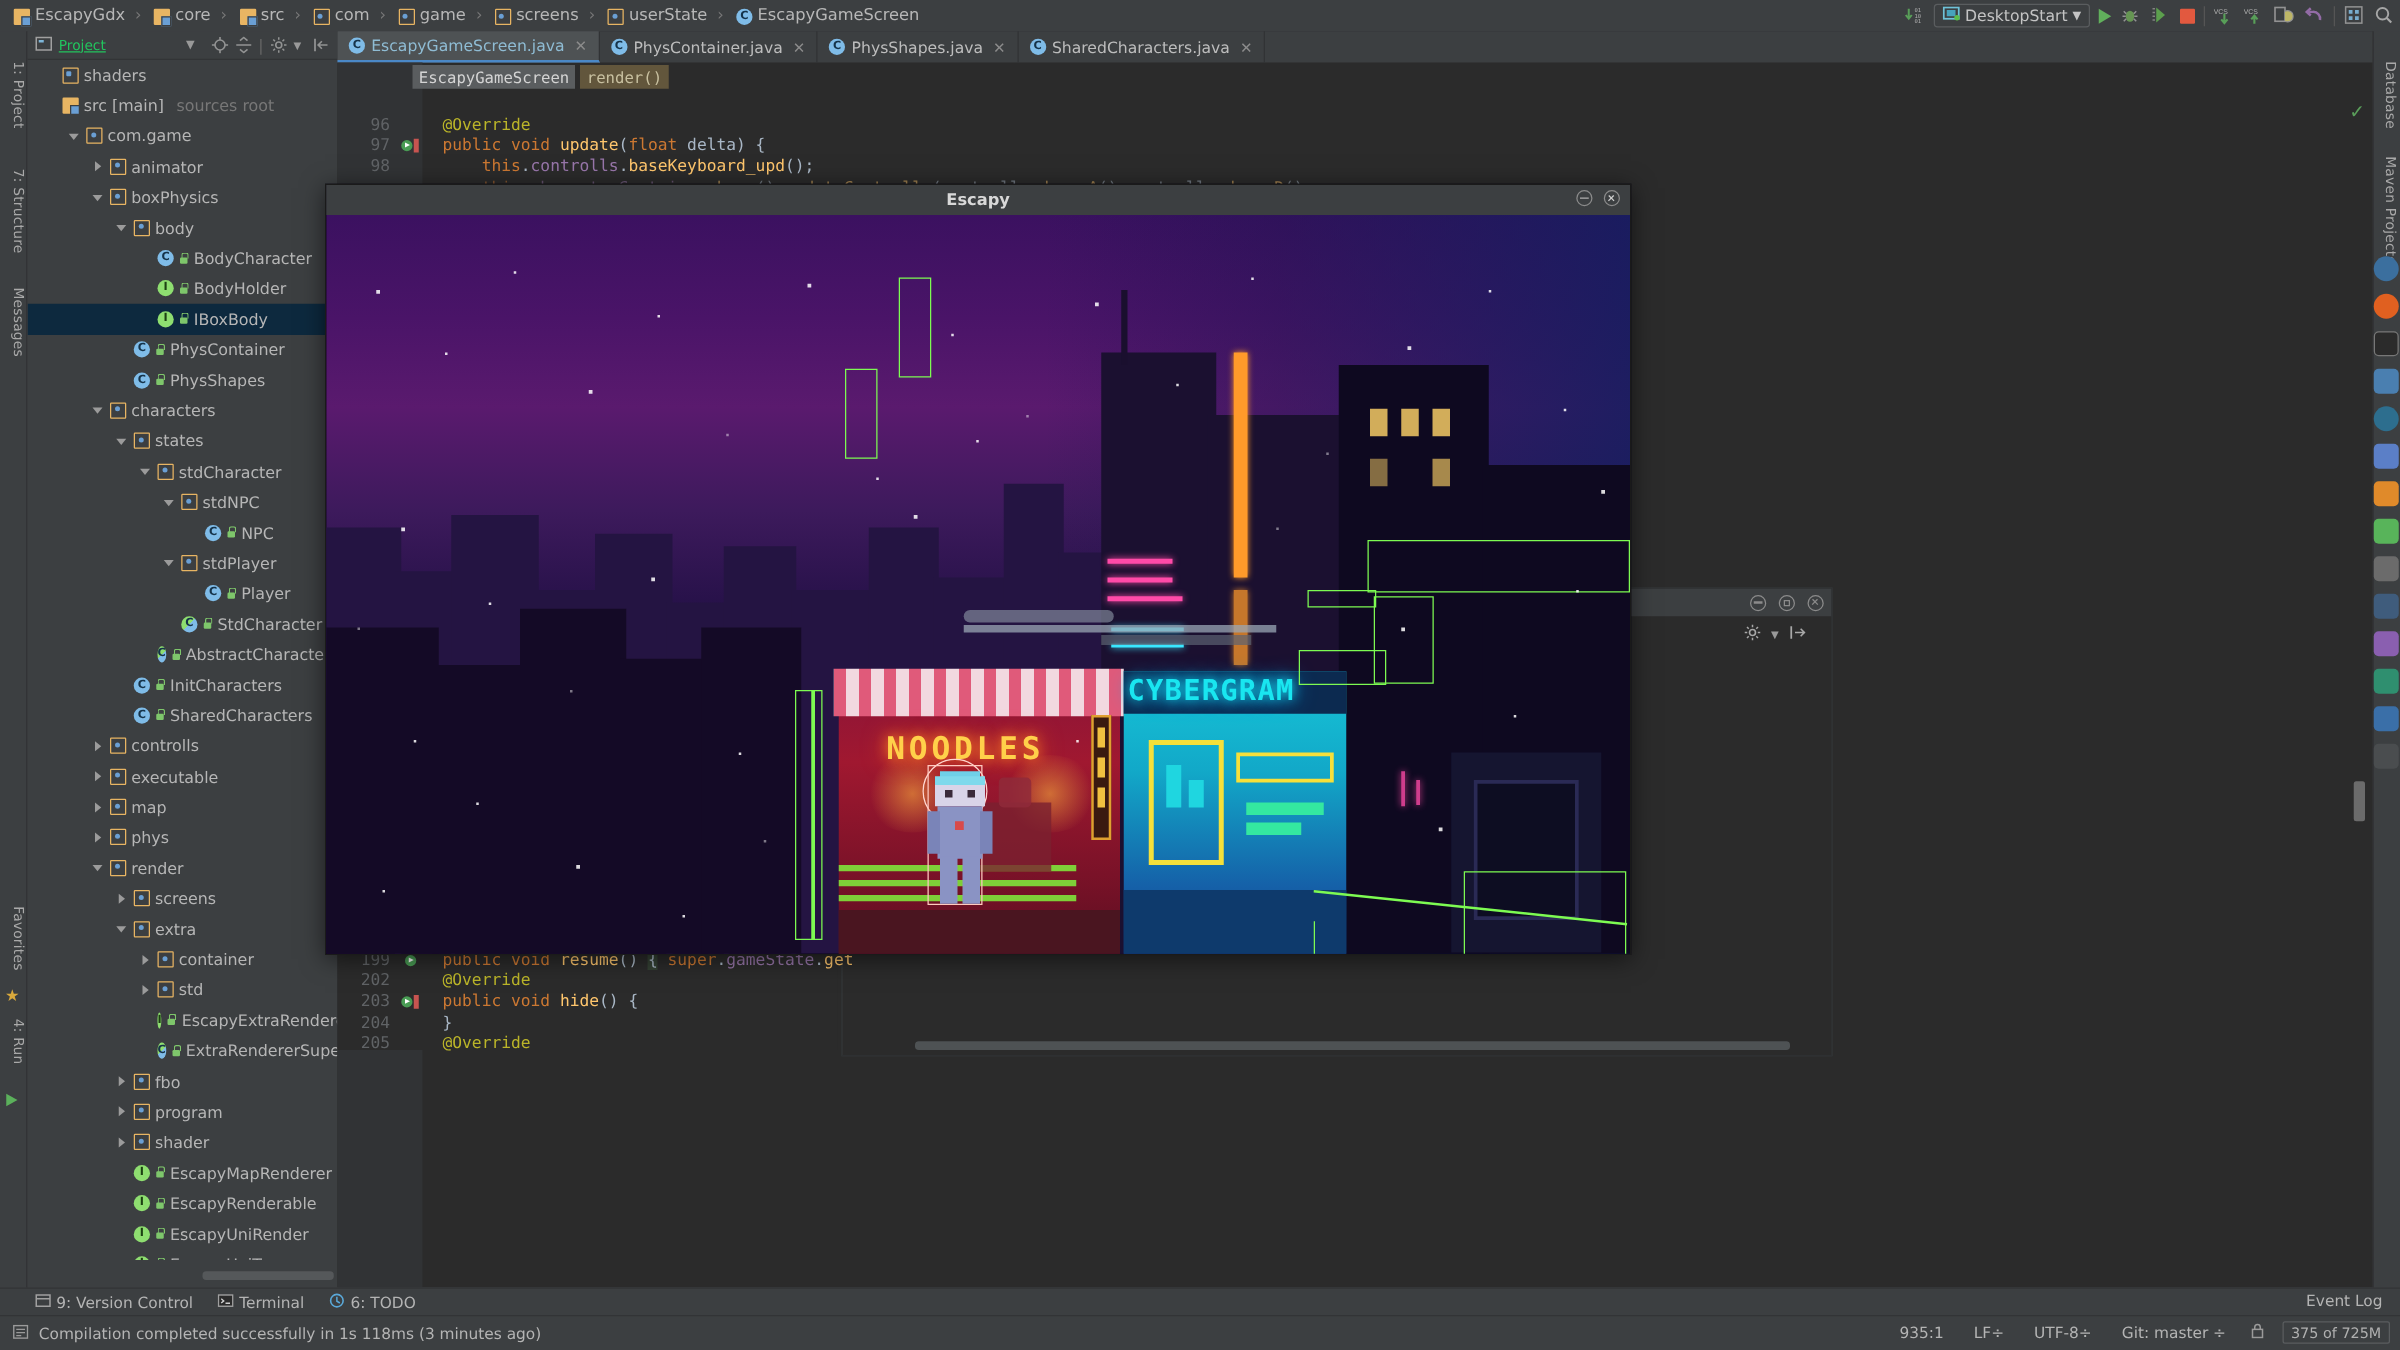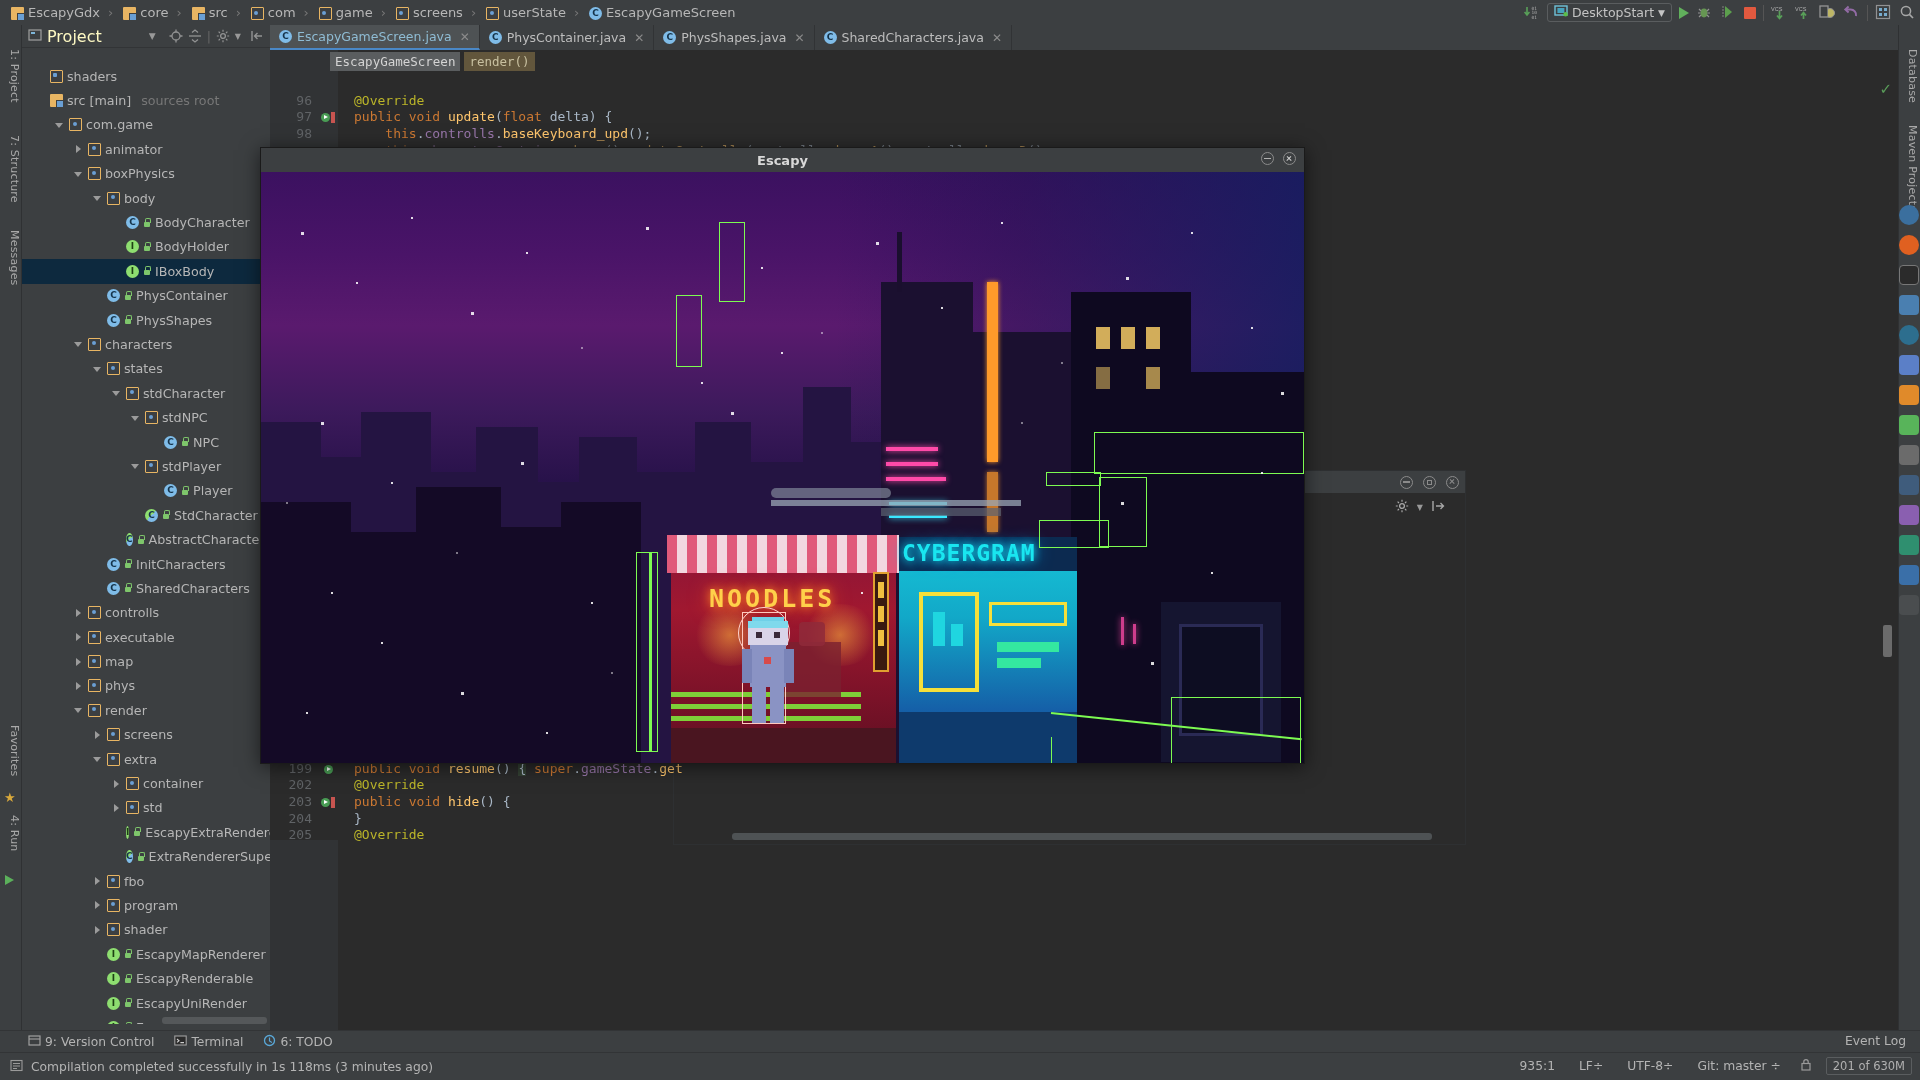--- a/index.html
+++ b/index.html
@@ -41,23 +41,23 @@
       border-right:1px solid #2f3133; }
   .vtab { position:absolute; left:1px; width:20px; color:#a9a9a9; font-size:11px;
       writing-mode:vertical-rl; text-orientation:mixed; white-space:nowrap; letter-spacing:.2px;}
   #rightstrip { position:absolute; right:0; top:25px; width:22px; height:1030px; background:#3c3f41;
       border-left:1px solid #2f3133; }
 
   
   #projpanel { position:absolute; left:22px; top:25px; width:248px; height:1005px; background:#3c3f41; }
   #projheader { height:23px; display:flex; align-items:center; padding-left:6px; gap:5px;
       border-bottom:1px solid #323436; }
-  #projheader .ttl { color:#fef9c3; font-size:16px; flex:1;}
+  #projheader .ttl { color:#22c55e; font-size:11px; flex:1;text-decoration:underline;}
   .hdr-ic { width:14px;height:14px; opacity:.8; }
-  #tree { position:absolute; left:0; top:39px; width:248px; height:960px; overflow:hidden;
+  #tree { position:absolute; left:0; top:23px; width:248px; height:960px; overflow:hidden;
       font-size:12.7px; }
   .trow { height:24.4px; display:flex; align-items:center; gap:4px; white-space:nowrap;
       padding-left:4px; color:#b6b6b6; }
   .trow.sel { background:#0d293e; }
   .arrow { width:10px;height:10px; flex:none; position:relative;}
   .arrow.r:after { content:''; position:absolute; left:2px;top:1px;
       border-left:5px solid #9b9b9b; border-top:4px solid transparent;border-bottom:4px solid transparent;}
   .arrow.d:after { content:''; position:absolute; left:0px;top:3px;
       border-top:5px solid #9b9b9b; border-left:4px solid transparent;border-right:4px solid transparent;}
   .lock { width:8px;height:10px; position:relative; flex:none;}
@@ -927,14 +927,14 @@
 <div id="statusright">
   <span class="sbadge">935:1</span>
   <span class="sbadge">LF÷</span>
   <span class="sbadge">UTF-8÷</span>
   <span class="sbadge">Git: master ÷</span>
   <span>
     <svg width="12" height="13" viewBox="0 0 12 13">
         <rect x="2" y="5.5" width="8" height="6.5" fill="none" stroke="#9a9a9a" stroke-width="1.2"></rect>
         <path d="M3.8 5.5V3.8a2.2 2.2 0 0 1 4.4 0v1.7" fill="none" stroke="#9a9a9a" stroke-width="1.2"></path>
       </svg></span>
-  <span class="memwidget">201 of 630M</span>
+  <span class="memwidget">375 of 725M</span>
 </div>
 
 </body></html>

